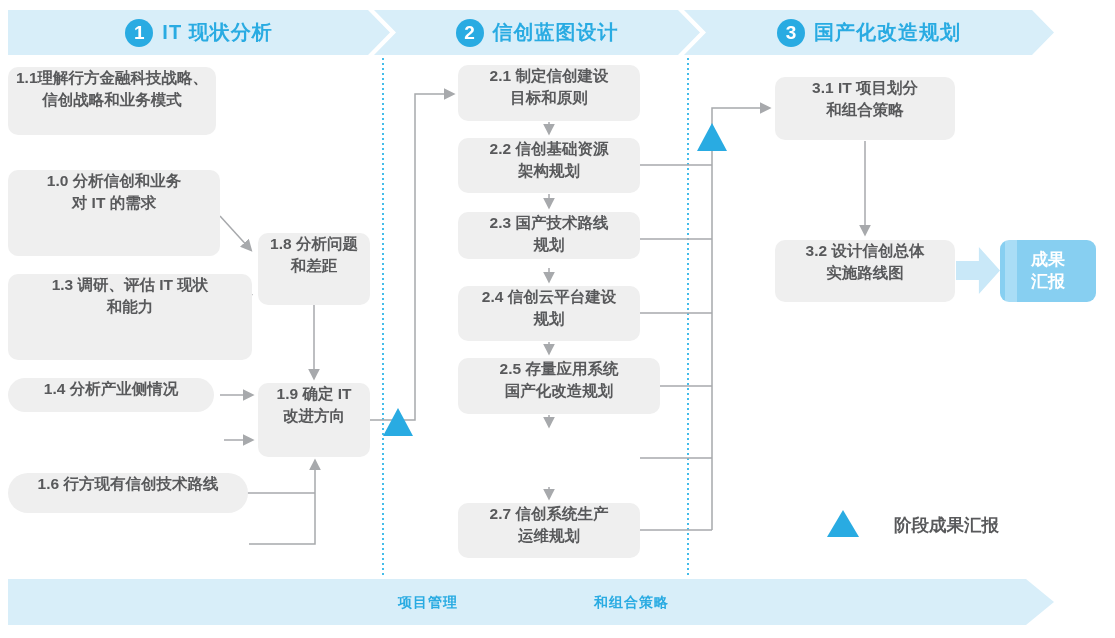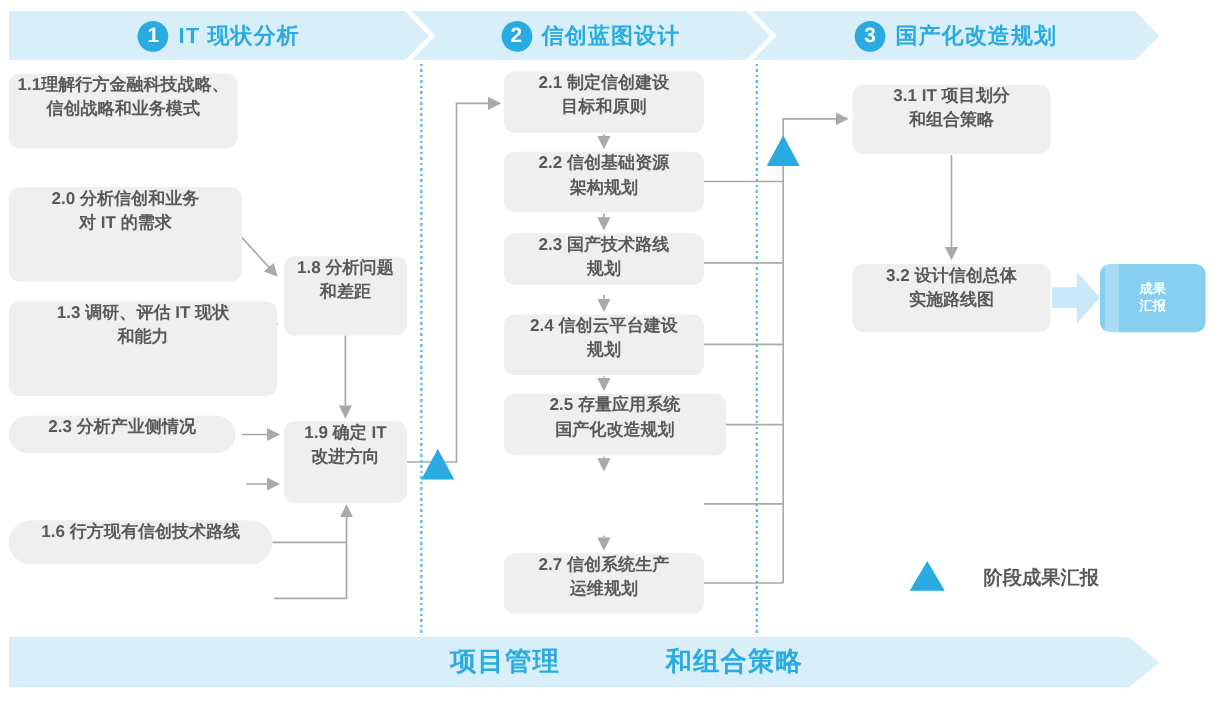--- a/index.html
+++ b/index.html
@@ -29,36 +29,36 @@
   
   .dotsep{position:absolute;top:58px;height:520px;width:2px;
     background-image:repeating-linear-gradient(to bottom,var(--dotted) 0 2px,transparent 2px 5px);}
 
   
   .wires{position:absolute;left:0;top:0;pointer-events:none;}
 
   
   .deliv{position:absolute;left:1000px;top:240px;width:96px;height:62px;border-radius:9px;
     background:linear-gradient(90deg,var(--deliv-bg) 0 5px,var(--deliv-stripe) 5px 17px,var(--deliv-bg) 17px);
-    color:#fff;font-weight:bold;font-size:12px;display:flex;flex-direction:column;align-items:center;
+    color:#fff;font-weight:bold;font-size:17px;display:flex;flex-direction:column;align-items:center;
     justify-content:center;line-height:1.3;text-align:center;}
   .blockarrow{position:absolute;left:956px;top:247px;width:44px;height:47px;background:var(--block-arrow);
     clip-path:polygon(0 30%,52% 30%,52% 0,100% 50%,52% 100%,52% 70%,0 70%);}
 
   
   .legend-tri{position:absolute;left:827px;top:510px;width:0;height:0;
     border-left:16px solid transparent;border-right:16px solid transparent;
     border-bottom:27px solid var(--accent);}
   .legend-label{position:absolute;left:870px;top:513px;font-weight:bold;font-size:17.5px;color:var(--box-text);margin-left:24px;}
 
   
   .footerbar{position:absolute;left:8px;top:579px;width:1046px;height:46px;background:var(--band-bg);
     clip-path:polygon(0 0,calc(100% - 28px) 0,100% 50%,calc(100% - 28px) 100%,0 100%);}
-  .footerbar span{position:absolute;top:0;line-height:46px;font-weight:bold;font-size:24px;
-    color:var(--accent);letter-spacing:1px;white-space:nowrap;margin-left:11px;}
+  .footerbar span{position:absolute;top:0;line-height:46px;font-weight:bold;font-size:14px;
+    color:var(--accent);letter-spacing:1px;white-space:nowrap;}
 </style>
 </head>
 <body>
 
 <div id="canvas">
 
   <div class="headseg clip-first" style="left:8px;width:382px;">
     <span class="num">1</span>
     <span class="ttl">IT 现状分析</span>
   </div>
@@ -106,29 +106,29 @@
     </g>
     <polygon points="398,408 383,436 413,436" fill="#29ABE2"></polygon>
     <polygon points="712,123 697,151 727,151" fill="#29ABE2"></polygon>
   </svg>
 
   <div class="gbox" style="left:8px;top:67px;width:208px;height:68px">
     <span>1.1理解行方金融科技战略、</span>
     <span>信创战略和业务模式</span>
   </div>
   <div class="gbox" style="left:8px;top:170px;width:212px;height:86px">
-    <span>2.0 分析信创和业务</span>
+    <span>1.0 分析信创和业务</span>
     <span>对 IT 的需求</span>
   </div>
   <div class="gbox" style="left:8px;top:274px;width:244px;height:86px">
     <span>1.3 调研、评估 IT 现状</span>
     <span>和能力</span>
   </div>
   <div class="gbox pill" style="left:8px;top:378px;width:206px;height:34px">
-    <span>2.3 分析产业侧情况</span>
+    <span>1.4 分析产业侧情况</span>
   </div>
   <div class="gbox pill" style="left:8px;top:473px;width:240px;height:40px">
     <span>1.6 行方现有信创技术路线</span>
   </div>
   <div class="gbox" style="left:258px;top:233px;width:112px;height:72px">
     <span>1.8 分析问题</span>
     <span>和差距</span>
   </div>
   <div class="gbox" style="left:258px;top:383px;width:112px;height:74px">
     <span>1.9 确定 IT</span>

